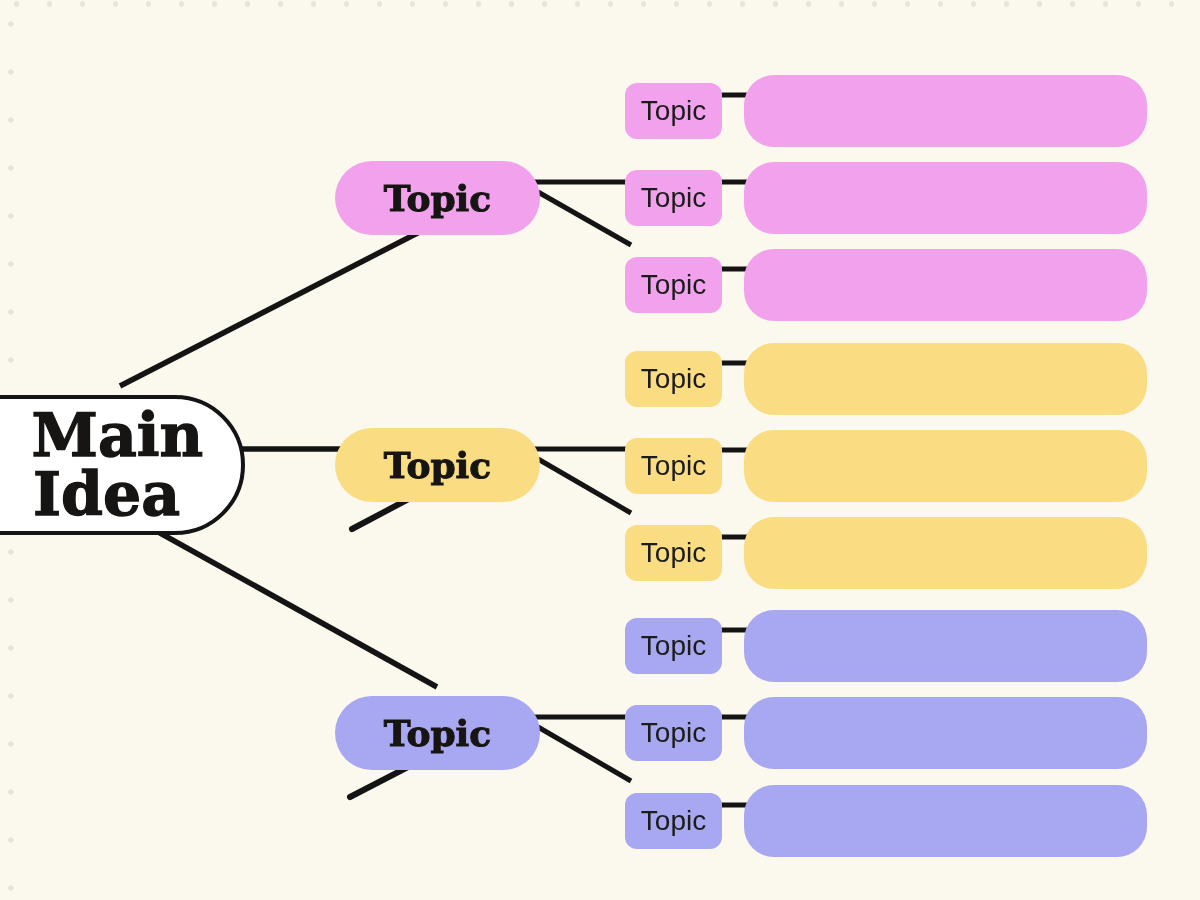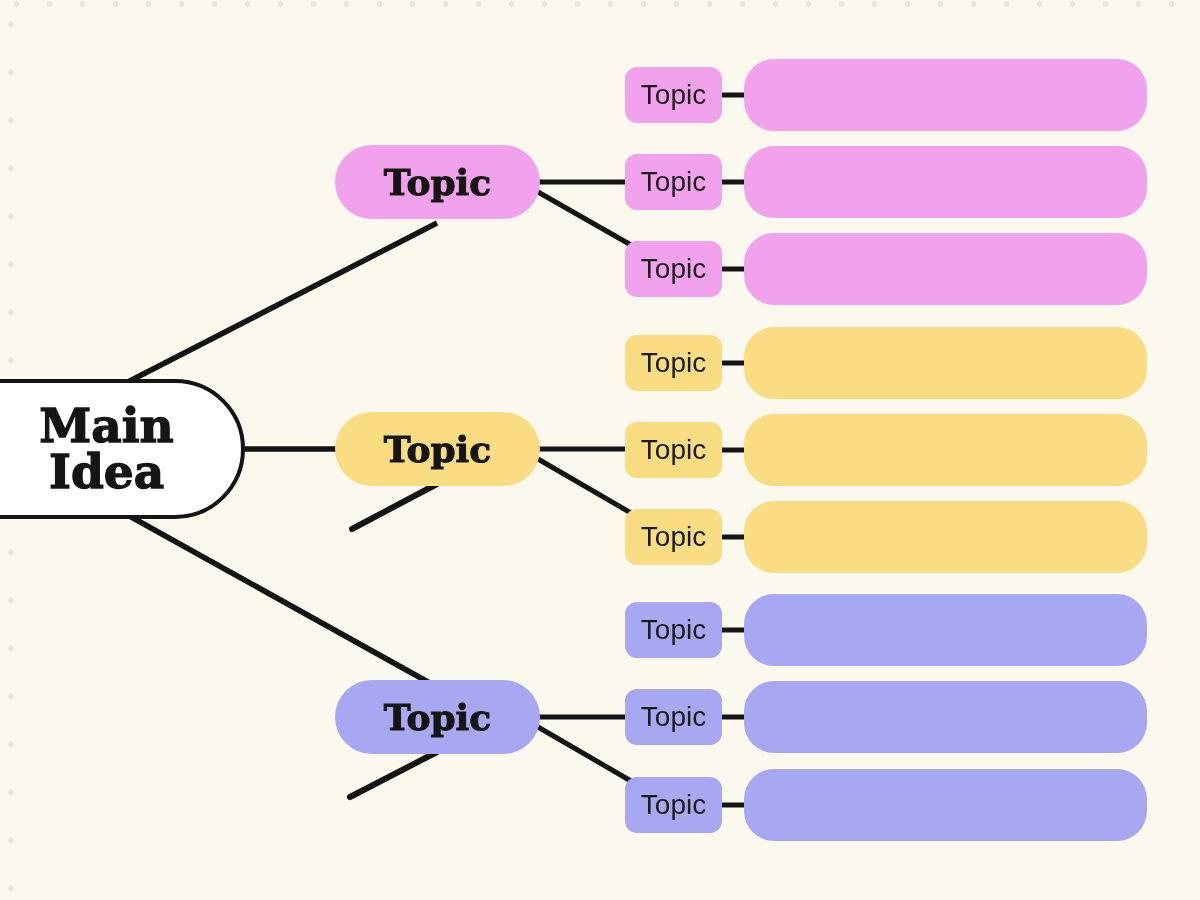--- a/index.html
+++ b/index.html
@@ -16,32 +16,32 @@
     background-size: 33px 14px;
     pointer-events: none;
   }
   .dots-left {
     position: absolute; left: 0; top: 0; width: 16px; height: 100%;
     background-image: radial-gradient(circle 3px at 11px 50%, rgba(130,130,105,0.16) 2.6px, transparent 3px);
     background-size: 16px 48px;
     pointer-events: none;
   }
   svg.lines { position: absolute; left: 0; top: 0; z-index: 1; }
-  .node { position: absolute; z-index: 2; display: flex; align-items: center; justify-content: center; box-sizing: border-box; }
+  .node { position: absolute; z-index: 2; display: flex; align-items: center; justify-content: center; box-sizing: border-box; margin-top: 16px; }
   .main-idea {
     left: -70px; top: 379px; width: 315px; height: 140px;
     border-radius: 70px;
     border: 4.5px solid #141414;
     background: #ffffff;
     padding-left: 38px;
   }
   .main-idea .big-label {
     font-family: "DejaVu Serif", serif;
     font-weight: bold;
-    font-size: 47px;
+    font-size: 60px;
     line-height: 0.98;
     text-align: center;
     color: #171513;
     width: 150px;
     -webkit-text-stroke: 1.3px #171513;
   }
   .branch {
     left: 335px; width: 205px; height: 74px;
     border-radius: 37px;
   }

